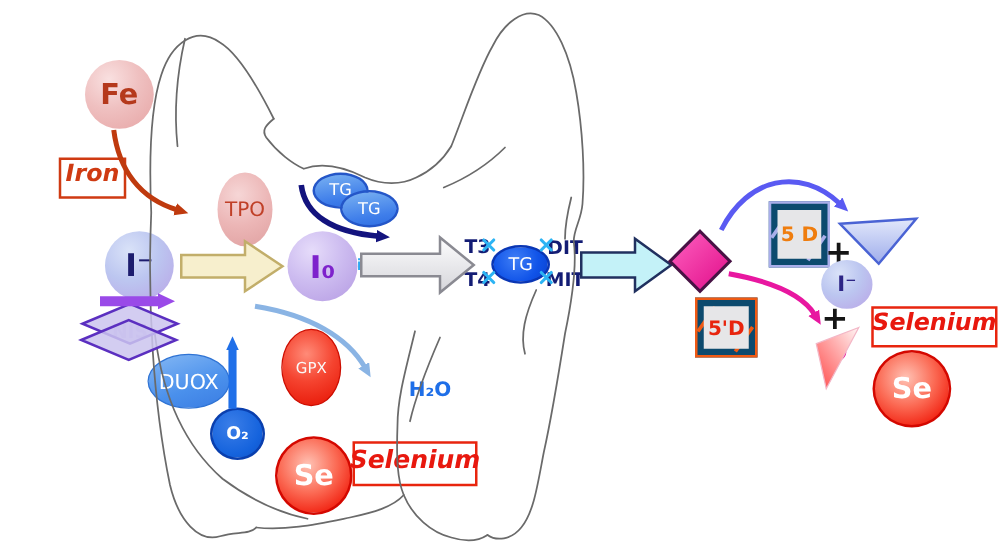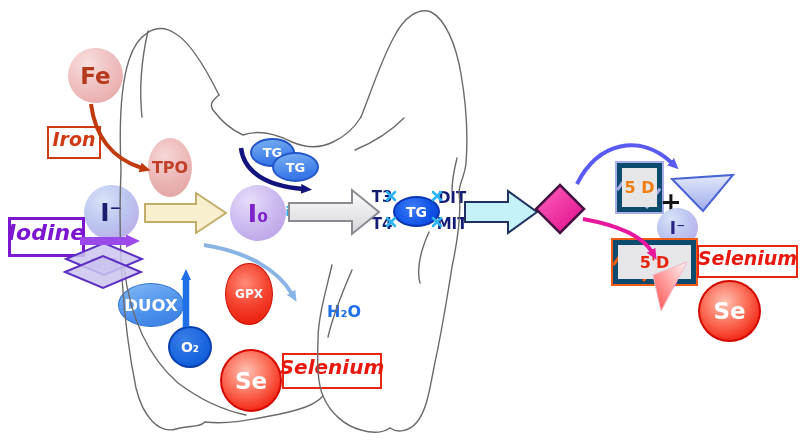--- a/index.html
+++ b/index.html
@@ -2,21 +2,21 @@
 <html><head>
 <meta charset="utf-8">
 <style>
   html,body{margin:0;padding:0;background:#fff;}
   .canvas{position:relative;width:800px;height:441px;background:#ffffff;overflow:hidden;
           font-family:"DejaVu Sans","Liberation Sans",sans-serif;border-radius:27px;}
   svg.layer{position:absolute;left:0;top:0;width:800px;height:441px;}
   .lbl{position:absolute;display:flex;align-items:center;justify-content:center;
        font-weight:bold;white-space:nowrap;line-height:1;}
   .circle{position:absolute;border-radius:50%;display:flex;align-items:center;justify-content:center;font-weight:bold;}
-  .ellipse{position:absolute;border-radius:50%;display:flex;align-items:center;justify-content:center;font-weight:bold;}
+  .ellipse{position:absolute;border-radius:50%;display:flex;align-items:center;justify-content:center;font-weight:normal;}
   .framebox{position:absolute;background:#fff;display:flex;justify-content:center;font-weight:bold;font-style:italic;}
   
   .fe    {background:radial-gradient(circle at 35% 28%,#f9e0e0 0%,#efc0c0 45%,#e6a4a4 100%);color:#b5391c;font-size:23px;}
   .tpo   {background:radial-gradient(circle at 38% 30%,#f6d6d6 0%,#ecb6b6 50%,#dfa0a0 100%);color:#c04028;font-size:16px;}
   .iodide{background:radial-gradient(circle at 35% 28%,#d9e2f8 0%,#bcc6f0 45%,#b9a3e6 100%);color:#1c1c6e;font-size:25px;}
   .i0    {background:radial-gradient(circle at 35% 28%,#e6dcfa 0%,#cdbcf0 45%,#b49ae2 100%);color:#7e22cc;font-size:25px;}
   .h2o2  {background:radial-gradient(circle at 38% 32%,#d6ecfa 0%,#a8d4f2 55%,#84c0ea 100%);
           border:1.5px solid #49759e;color:#16327e;font-size:12.5px;}
   .duox  {background:linear-gradient(160deg,#85b8f4 0%,#4a90ec 60%,#3a7ce2 100%);
           border:1.5px solid #2f73d4;color:#fff;font-size:16.5px;}
@@ -94,28 +94,25 @@
     <polygon points="672,179 733,175 703,211" fill="url(#rt3Grad)" stroke="#4a63d4" stroke-width="2"></polygon>
     <polygon points="687,262 653,275 661,311" fill="url(#t3Grad)" stroke="#f3b6c6" stroke-width="1"></polygon>
   </svg>
 
   <div class="circle fe" style="left:68px;top:48px;width:55px;height:55px;">
     <span>Fe</span>
   </div>
   <div class="framebox ironbox" style="left:47px;top:126px;width:50px;height:29px;">
     <span>Iron</span>
   </div>
-  <div class="ellipse tpo" style="left:148px;top:138px;width:44px;height:59px;">
+  <div class="ellipse tpo" style="left:174px;top:138px;width:44px;height:59px;">
     <span>TPO</span>
   </div>
   <div class="circle iodide" style="left:84px;top:185px;width:55px;height:55px;">
     <span>I⁻</span>
-  </div>
-  <div class="framebox iodinebox" style="left:8px;top:217px;width:71px;height:34px;">
-    <span>Iodine</span>
   </div>
   <div class="lbl" style="left:84px;top:256px;width:40px;height:18px;font-size:15px;color:#7d5fd6;opacity:.95;">
     <span>NIS</span>
   </div>
   <div class="lbl" style="left:146px;top:205px;width:76px;height:16px;font-size:14px;color:#cf9a08;">
     <span>oxidation</span>
   </div>
   <div class="circle i0" style="left:230px;top:185px;width:56px;height:56px;">
     <span>I₀</span>
   </div>
@@ -180,21 +177,21 @@
   </div>
   <div class="lbl" style="left:660px;top:190px;width:22px;height:24px;font-size:26px;color:#151515;">
     <span>+</span>
   </div>
   <div class="circle iodide" style="left:657px;top:208px;width:41px;height:39px;font-size:17px;color:#2d2586;">
     <span>I⁻</span>
   </div>
   <div class="lbl" style="left:657px;top:243px;width:22px;height:24px;font-size:26px;color:#151515;">
     <span>+</span>
   </div>
-  <div class="slab slab5pd" style="left:611px;top:238px;width:46px;height:44px;padding-left:37px;">
+  <div class="slab slab5pd" style="left:556px;top:238px;width:46px;height:44px;">
     <div class="slash" style="left:-5px;top:14px;"></div>
     <div class="slash" style="left:25px;top:30px;"></div>
     <div class="inner" style="color:#e8250e;">5'D</div>
   </div>
   <div class="lbl" style="left:652px;top:277px;width:34px;height:18px;font-size:15px;color:#e8189a;transform:rotate(-55deg);">
     <span>T3</span>
   </div>
   <div class="framebox redbox" style="left:697px;top:245px;width:97px;height:29px;font-size:19px;">
     <span>Selenium</span>
   </div>

